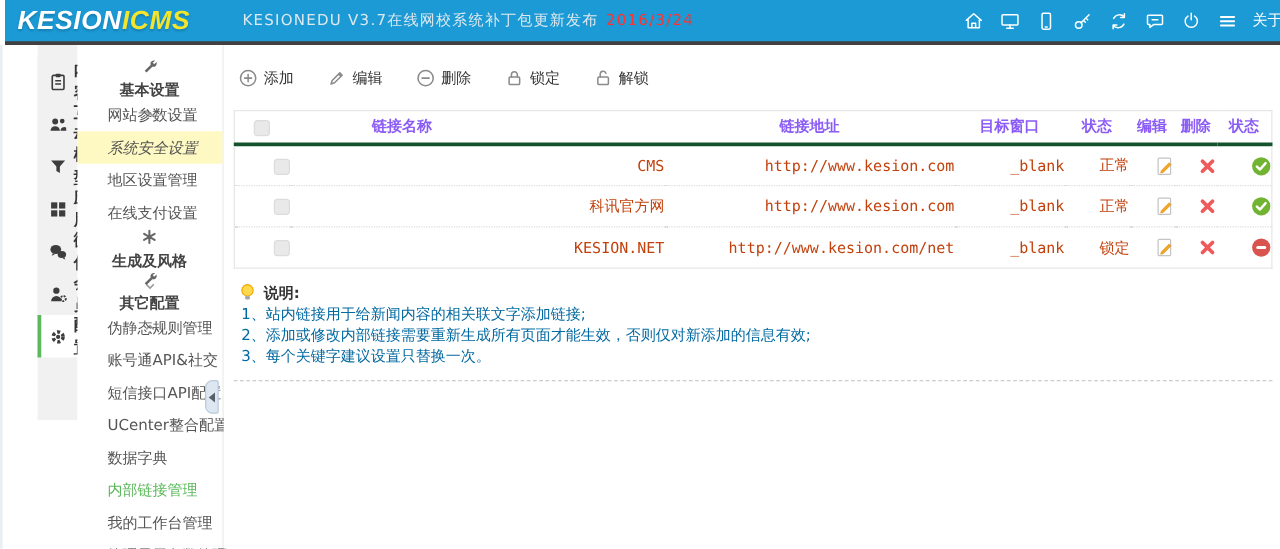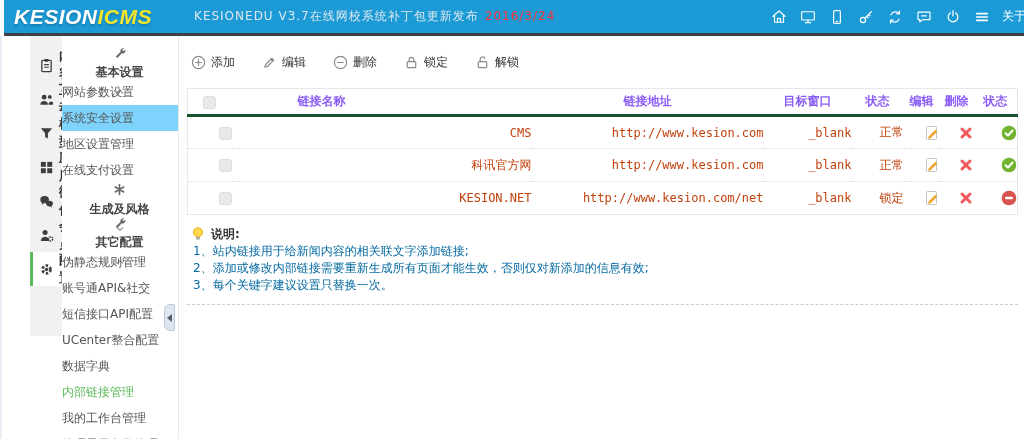--- a/index.html
+++ b/index.html
@@ -31,22 +31,22 @@
   .pnav-item svg .str { stroke:#3d3d3d; fill:none; }
 
   
   #secondary-nav { position:absolute; left:62px; top:36px; width:117px; bottom:0; background:#fff; border-right:1px solid #e9e9e9; padding-top:10px; }
   .group-header { height:33px; display:flex; align-items:center; padding:0 8px 0 7px; gap:5px; cursor:pointer;
     font-weight:bold; color:#444; font-size:12px;flex-direction:column; }
   .group-header svg.gicon { width:13px; height:13px; flex:0 0 13px; }
   .group-header .glabel { flex:1; white-space:nowrap; }
   .chev { width:12px; height:12px; }
   .chev svg { width:12px; height:12px; stroke:#999; fill:none; stroke-width:1.6; }
-  .snav-item { height:26px; line-height:26px; color:#555; font-size:12px; cursor:pointer; white-space:nowrap; }
-  .snav-item[data-selected="true"] { background:#7dd3fc; }
+  .snav-item { height:26px; line-height:26px; padding-left:24px; color:#555; font-size:12px; cursor:pointer; white-space:nowrap; }
+  .snav-item[data-selected="true"] { background:#fef9c3;font-style:italic; }
   .snav-item[data-active="true"] { color:var(--accent_green,#5cb85c); }
   #collapse-handle { position:absolute; right:3px; top:268px; width:11px; height:27px; background:#dde7f1;
     border:1px solid #b9c9da; border-radius:6px 2px 2px 6px; cursor:pointer; display:flex; align-items:center; justify-content:center; }
   #collapse-handle .tri { width:0; height:0; border-top:4px solid transparent; border-bottom:4px solid transparent; border-right:5px solid #55606a; }
 
   
   #main { position:absolute; left:179px; top:36px; right:0; bottom:0; background:#fff; padding:0 6px 0 8px; }
   #toolbar { height:52px; display:flex; align-items:center; gap:27px; padding-left:4px; }
   .tbtn { display:flex; align-items:center; gap:5px; cursor:pointer; color:#333; font-size:12px; }
   .tbtn svg { width:15px; height:15px; stroke:#8a8a8a; fill:none; stroke-width:1.3; stroke-linecap:round; stroke-linejoin:round; }

